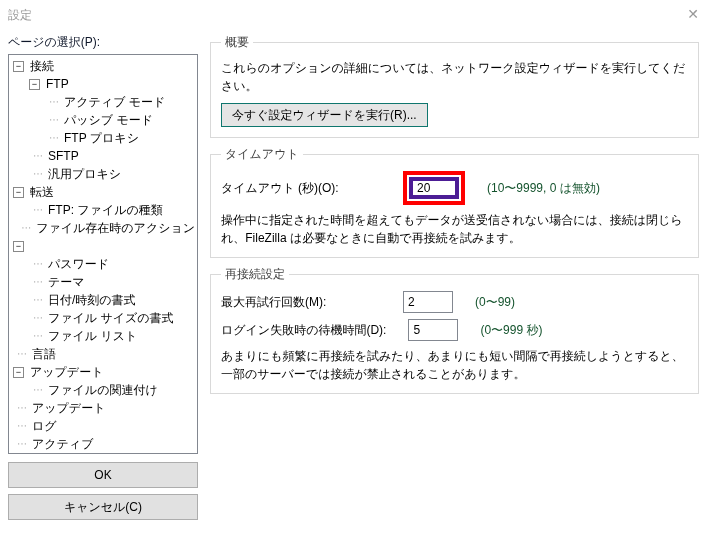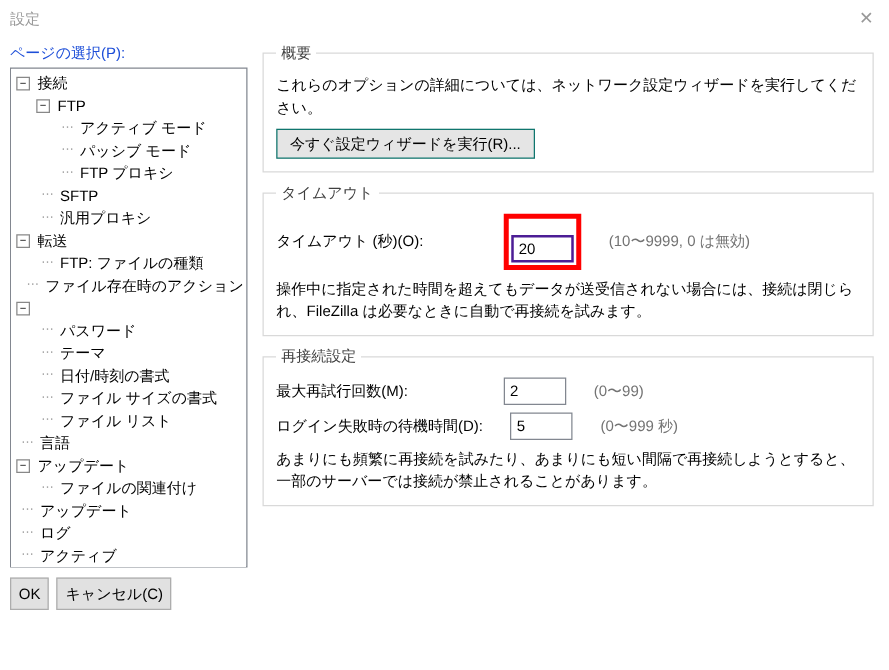--- a/index.html
+++ b/index.html
@@ -35,21 +35,21 @@
   .body {
     display: flex;
     height: calc(536px - 30px);
   }
   .left {
     width: 206px;
     padding: 4px 8px 8px 8px;
     display: flex;
     flex-direction: column;
   }
-  .left-label { color: #1d4ed8; margin-bottom: 3px; }
+  .left-label { color: #0f172a; margin-bottom: 3px; }
   .tree-wrap {
     border: 1px solid #828790;
     background: #fff;
     height: 400px;
     overflow: auto;
     padding: 2px 0;
     font-size: 12px;
   }
   .tree { list-style: none; margin: 0; padding: 0; }
   .tree ul { list-style: none; margin: 0; padding: 0; }
@@ -68,21 +68,21 @@
     background: #fff;
   }
   .dots {
     display: inline-block;
     color: #aaa;
     letter-spacing: 1px;
     font-size: 10px;
     margin-right: 2px;
   }
   .node-label { cursor: pointer; padding: 0 2px; }
-  .btns { margin-top: 8px; display: flex; flex-direction: row; gap: 6px; }
+  .btns { margin-top: 8px; display: flex; flex-direction: column; gap: 6px; }
   .btn {
     height: 26px;
     border: 1px solid #adadad;
     background: #e1e1e1;
     cursor: pointer;
     font-family: inherit;
     font-size: 12px;
   }
   .right {
     flex: 1;
@@ -107,27 +107,27 @@
   .form-row { display: flex; align-items: center; margin-bottom: 6px; gap: 22px; }
   .form-label { min-width: 160px; }
   .num-input {
     width: 50px;
     height: 22px;
     border: 1px solid #828790;
     padding: 2px 4px;
     font-family: inherit;
     font-size: 12px;
   }
-  .hint { color: #737373; }
+  .hint { color: #14532d; }
   .highlight-box {
     border: 4px solid #f00;
     padding: 2px;
     display: inline-flex;
   }
-  .highlight-box .num-input { border: 2px solid #4c1d95; margin-top: 11px; }
+  .highlight-box .num-input { border: 4px solid #4c1d95; }
   .para { line-height: 1.5; }
 </style>
 </head>
 <body>
 
 <div class="titlebar">
   <span class="title">設定</span>
   <span class="close">✕</span>
 </div>
 

